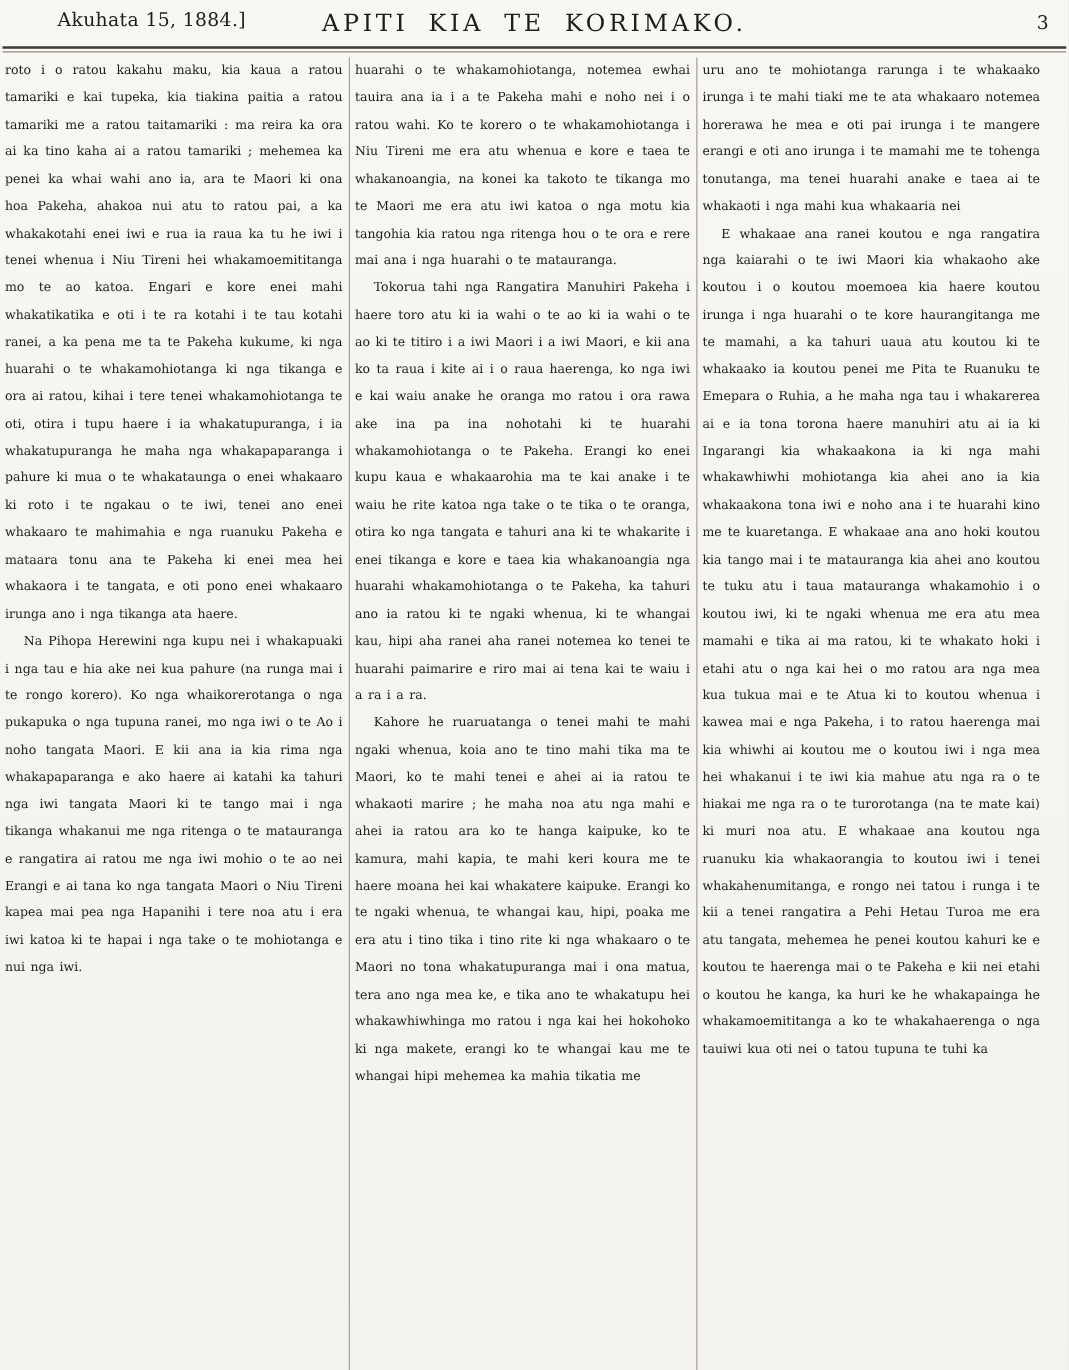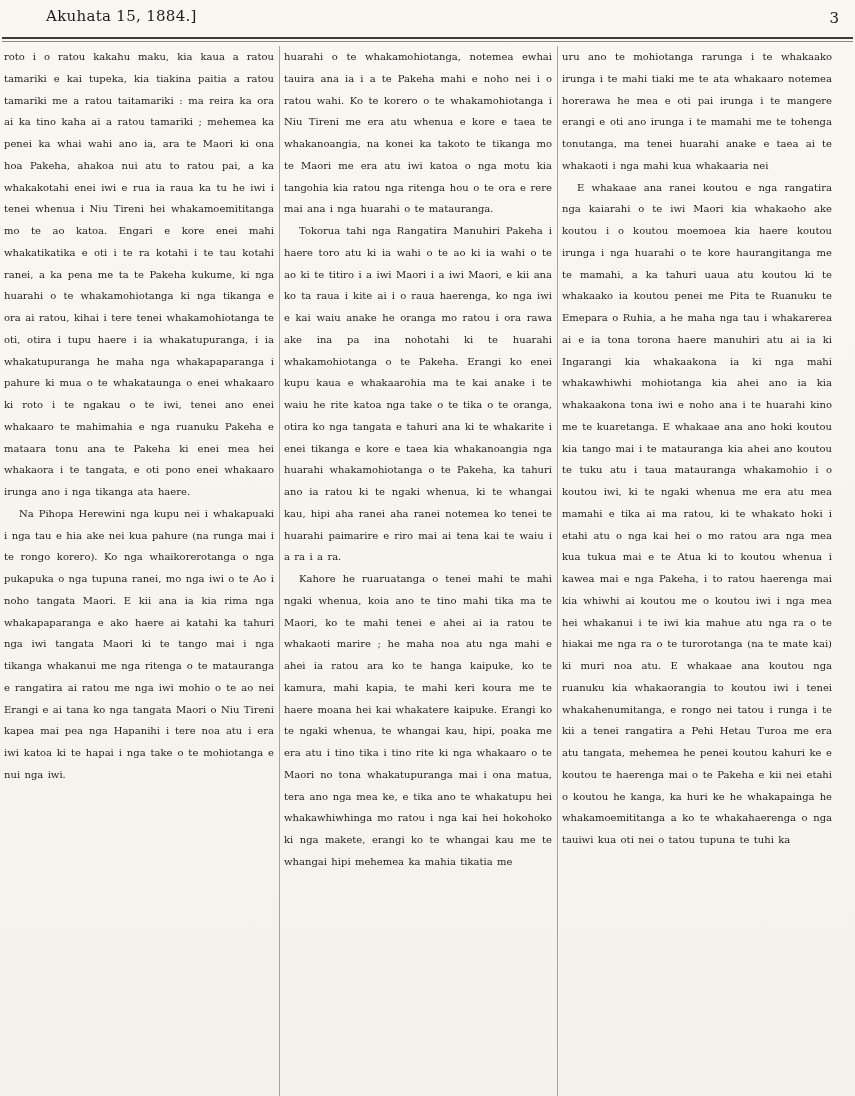--- a/index.html
+++ b/index.html
@@ -70,20 +70,21 @@
   .col p { margin: 0; }
   .col p.indent { text-indent: 15px; }
 </style>
 </head>
 <body>
 
 <div class="page">
 
   <div class="header">
     <span class="date">Akuhata 15, 1884.]</span>
+    <span class="title">APITI KIA TE KORIMAKO.</span>
     <span class="pageno">3</span>
   </div>
 
   <div class="rule"></div>
 
   <div class="columns">
 
     <div class="col">
       <p>roto i o ratou kakahu maku, kia kaua a ratou tamariki e kai tupeka, kia tiakina paitia a ratou tamariki me a ratou taitamariki : ma reira ka ora ai ka tino kaha ai a ratou tamariki ; mehemea ka penei ka whai wahi ano ia, ara te Maori ki ona hoa Pakeha, ahakoa nui atu to ratou pai, a ka whakakotahi enei iwi e rua ia raua ka tu he iwi i tenei whenua i Niu Tireni hei whakamoemititanga mo te ao katoa. Engari e kore enei mahi whakatikatika e oti i te ra kotahi i te tau kotahi ranei, a ka pena me ta te Pakeha kukume, ki nga huarahi o te whakamohiotanga ki nga tikanga e ora ai ratou, kihai i tere tenei whakamohiotanga te oti, otira i tupu haere i ia whakatupuranga, i ia whakatupuranga he maha nga whakapaparanga i pahure ki mua o te whakataunga o enei whakaaro ki roto i te ngakau o te iwi, tenei ano enei whakaaro te mahimahia e nga ruanuku Pakeha e mataara tonu ana te Pakeha ki enei mea hei whakaora i te tangata, e oti pono enei whakaaro irunga ano i nga tikanga ata haere.</p>
       <p class="indent">Na Pihopa Herewini nga kupu nei i whakapuaki i nga tau e hia ake nei kua pahure (na runga mai i te rongo korero). Ko nga whaikorerotanga o nga pukapuka o nga tupuna ranei, mo nga iwi o te Ao i noho tangata Maori. E kii ana ia kia rima nga whakapaparanga e ako haere ai katahi ka tahuri nga iwi tangata Maori ki te tango mai i nga tikanga whakanui me nga ritenga o te matauranga e rangatira ai ratou me nga iwi mohio o te ao nei Erangi e ai tana ko nga tangata Maori o Niu Tireni kapea mai pea nga Hapanihi i tere noa atu i era iwi katoa ki te hapai i nga take o te mohiotanga e nui nga iwi.</p>

